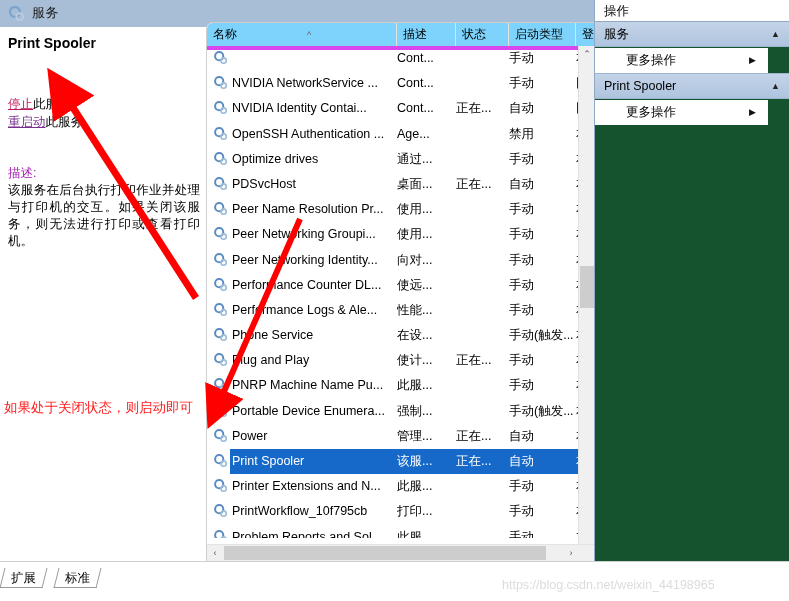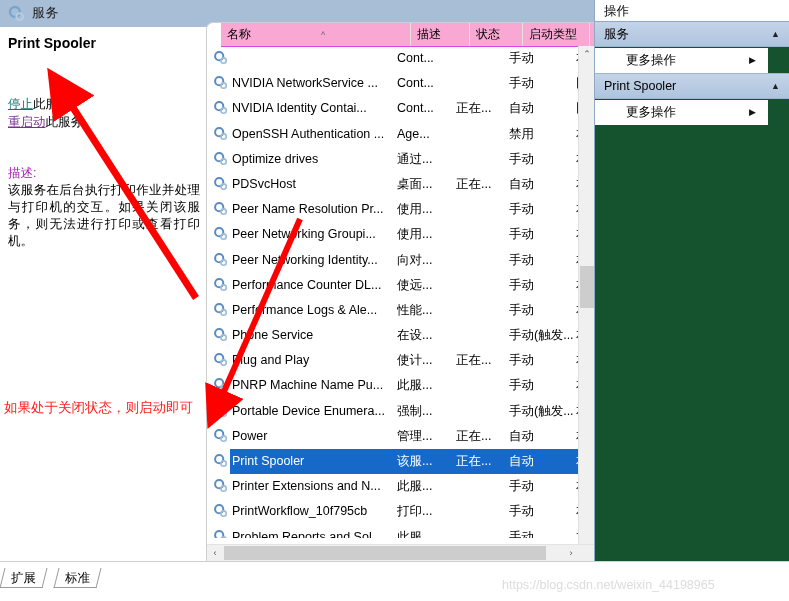--- a/index.html
+++ b/index.html
@@ -46,21 +46,21 @@
     position: absolute; left: 8px;
     font-size: 12.5px; color: #000;
     white-space: nowrap;
   }
   #leftpane .link-line.l1 { top: 69px; }
   #leftpane .link-line.l2 { top: 87px; }
   #leftpane a.lnk {
     text-decoration: underline;
     cursor: pointer;
   }
-  #leftpane a.lnk.stop    { color: #0f766e; }
+  #leftpane a.lnk.stop    { color: #be185d; }
   #leftpane a.lnk.restart { color: #7a2f8f; }
 
   #leftpane .desc-label {
     position: absolute; left: 8px; top: 138px;
     font-size: 12.5px; color: #a21caf;
   }
   #leftpane .desc-body {
     position: absolute; left: 8px; top: 155px;
     width: 192px;
     font-size: 12.5px; color: #000;
@@ -80,24 +80,24 @@
   #listpane {
     position: absolute; left: 206px; top: 22px;
     width: 388px; height: 539px;
     background: #ffffff;
     border-left: 1px solid #cfcfcf;
     border-top: 1px solid #cfcfcf;
     border-top-left-radius: 7px;
     overflow: hidden;
   }
   #listhdr {
-    position: absolute; left: 14px; top: 0;
+    position: absolute; left: 0; top: 0;
     width: 388px; height: 23px;
-    background: #f9a8d4;
-    border-bottom: 1px solid #d946ef;
+    background: #7dd3fc;
+    border-bottom: 4px solid #d946ef;
   }
   #listhdr .hcell {
     position: absolute; top: 0; height: 23px;
     font-size: 12px; color: #000;
     line-height: 23px;
     border-right: 1px solid #e2e2e2;
     padding-left: 6px;
     box-sizing: border-box;
     overflow: hidden;
     white-space: nowrap;

